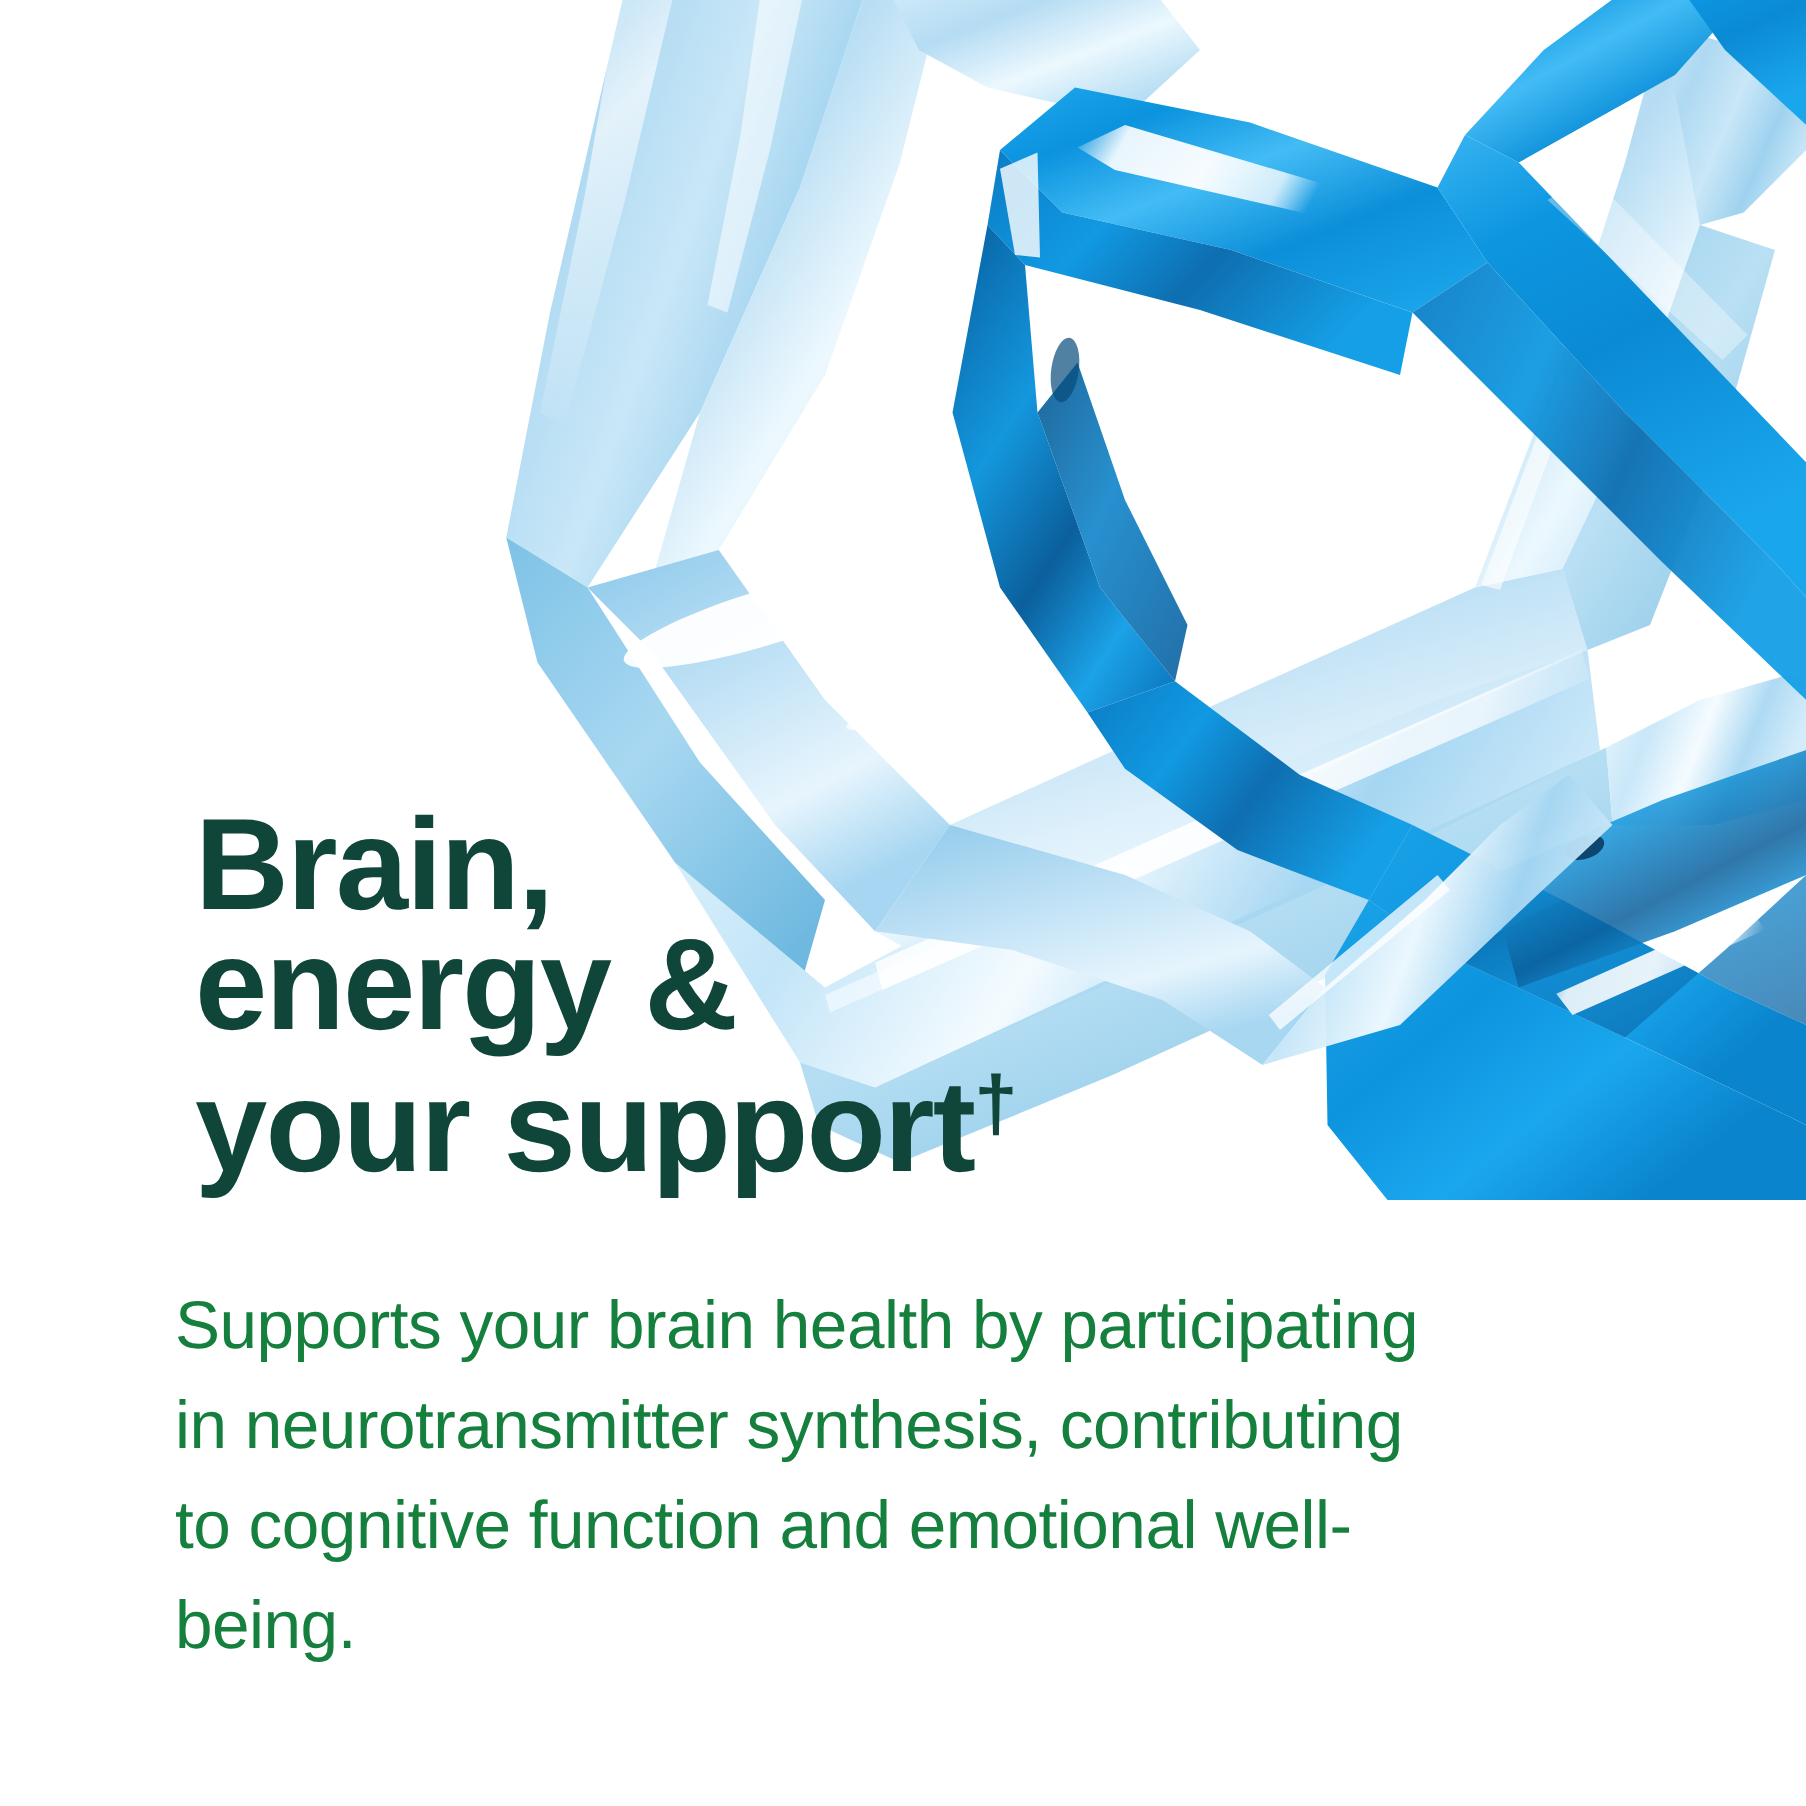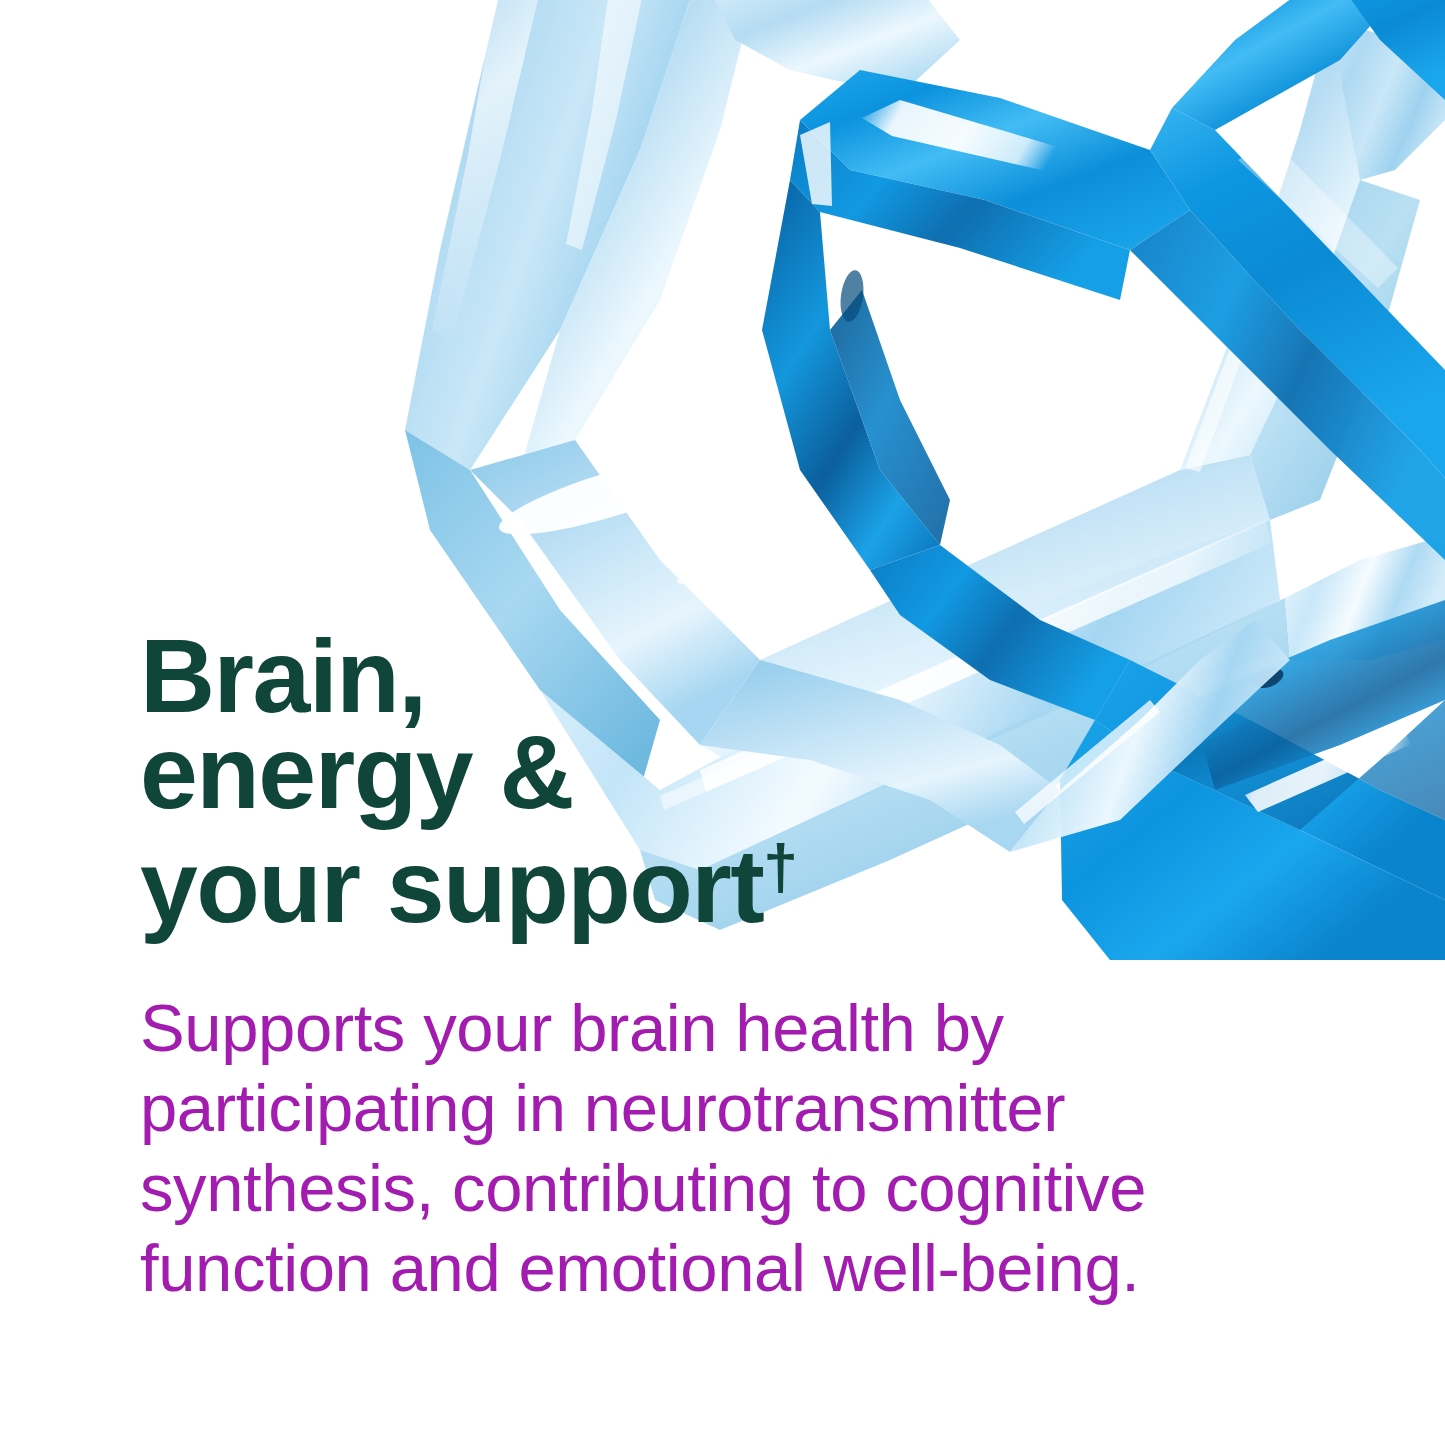--- a/index.html
+++ b/index.html
@@ -35,21 +35,21 @@
 
   
   #copy-block {
     position: absolute;
     left: 140px;
     top: 628px;
     width: 1060px;
   }
 
   #headline {
-    margin: 0;
+    margin: 16px;
     color: #0f4639;
     font-family: "Liberation Sans", sans-serif;
     font-weight: 700;
     font-size: 104px;
     line-height: 96px;
     letter-spacing: -1.5px;
     white-space: nowrap;
   }
   #headline .hl-line {
     display: block;
@@ -57,24 +57,24 @@
   #headline .dagger {
     font-size: 0.60em;
     vertical-align: 34%;
     font-weight: 700;
     letter-spacing: 0;
   }
 
   #subcopy {
     margin: 0;
     padding-top: 54px;
-    color: #a21caf;
+    color: #15803d;
     font-family: "Liberation Sans", sans-serif;
     font-weight: 400;
-    font-size: 67px;
+    font-size: 54px;
     line-height: 80px;
     letter-spacing: -0.4px;
     width: 1040px;
   }
 </style>
 </head>
 <body>
 
 <div id="stage">
 

